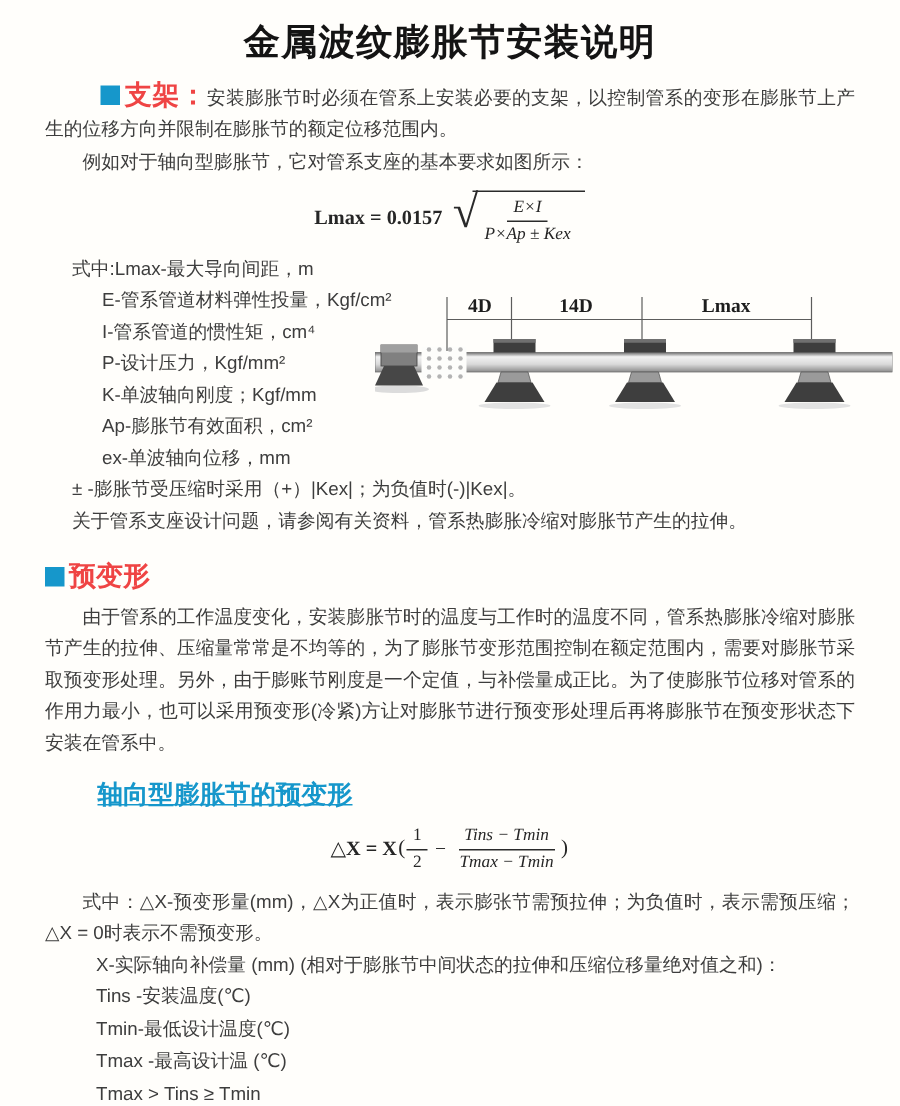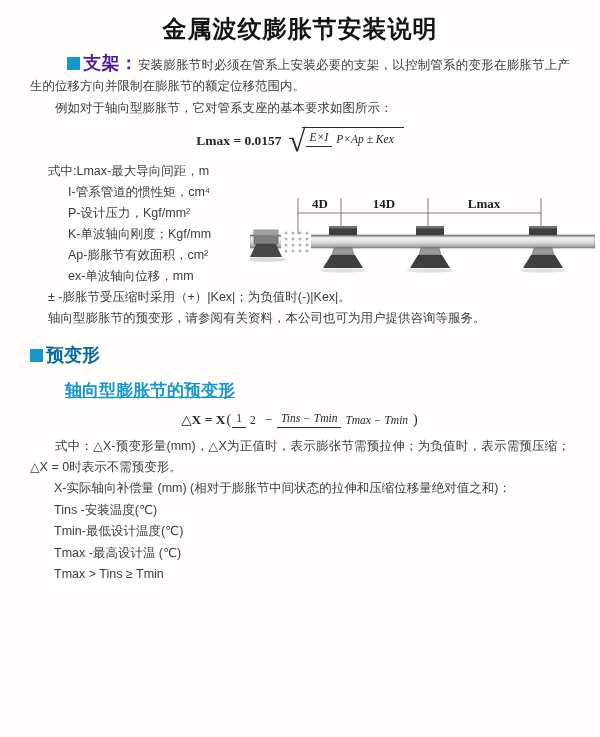--- a/index.html
+++ b/index.html
@@ -9,51 +9,51 @@
     font-family:"Liberation Sans","DejaVu Sans",sans-serif;
     font-size:12.5px;
   }
   .content { padding:0 30px; }
 
   h1.title { font-size:24px; line-height:32px; text-align:center; margin:13px 0 9px;
              color:#141414; font-weight:700; letter-spacing:1px; }
 
   .bullet { display:inline-block; width:13px; height:13px; background:#1697cb;
             margin-right:3px; vertical-align:-1px; }
-  .sec-head-inline { font-size:18px; font-weight:700; color:#4c1d95; line-height:1; }
+  .sec-head-inline { font-size:18px; font-weight:700; color:#ef4444; line-height:1; }
 
   p { margin:0; }
   .lead { line-height:21px; text-align:justify; text-indent:37px; }
   .example { line-height:21px; text-indent:2em; margin-top:1px; }
 
   .formula { display:flex; justify-content:center; align-items:center;
              font-family:"Liberation Serif","DejaVu Serif",serif; color:#262626; }
   .f1 { margin:7px 0 5px; }
   .f-lhs { font-weight:700; font-size:13.5px; }
   .sqrt { display:flex; align-items:flex-start; margin-left:7px; }
   .rad-glyph { font-size:31px; line-height:30px; font-weight:400; color:#2a2a2a; }
   .radicand { border-top:1.6px solid #2a2a2a; padding:2px 6px 0 4px; margin-left:-4px; margin-top:1px; }
-  .frac { display:inline-flex; flex-direction:row; align-items:center;
+  .frac { display:inline-flex; flex-direction:column; align-items:center;
           font-size:11.5px; font-style:italic; line-height:1.3; }
   .frac .num { border-bottom:1px solid #2a2a2a; padding:0 4px 1px; }
   .frac .den { padding:1px 4px 0; }
   .frac.upright { font-style:normal; }
 
   .varlist { line-height:21px; }
   .varlist .v { margin-left:38px; }
   .varlist .v.first { margin-left:18px; }
   .note { line-height:21px; margin-left:18px; }
 
-  h2.section { font-size:18px; color:#0369a1; margin:14px 0 5px; font-weight:700; }
+  h2.section { font-size:18px; color:#ef4444; margin:14px 0 5px; font-weight:700; }
   .para { line-height:21px; text-align:justify; text-indent:2em; }
   h3.sub { font-size:17px; color:#1697cb; margin:12px 0 6px 35px; font-weight:700;text-decoration:underline; }
 
   .f2 { margin:9px 0 8px; } .mid { margin:0 5px; font-size:13px; }
   .paren { font-size:14px; margin:0 1px; }
-  .lines .l { margin-left:24px; line-height:21.5px; }
+  .lines .l { margin-left:34px; line-height:21.5px; }
 
   svg.diagram { position:absolute; left:250px; top:190px; width:345px; height:100px; }
   svg text { font-family:"Liberation Serif","DejaVu Serif",serif; font-weight:700;
              font-size:13px; fill:#1d1d1d; }
 </style>
 </head>
 <body>
 
 <div class="page">
   <div class="content">
@@ -72,32 +72,34 @@
           <span class="frac">
             <span class="num">E×I</span>
             <span class="den">P×Ap ± Kex</span>
           </span>
         </span>
       </span>
     </div>
 
     <div class="varlist">
       <div class="v first">式中:Lmax-最大导向间距，m</div>
+      <div class="v">E-管系管道材料弹性投量，Kgf/cm²</div>
       <div class="v">I-管系管道的惯性矩，cm⁴</div>
       <div class="v">P-设计压力，Kgf/mm²</div>
       <div class="v">K-单波轴向刚度；Kgf/mm</div>
       <div class="v">Ap-膨胀节有效面积，cm²</div>
       <div class="v">ex-单波轴向位移，mm</div>
     </div>
 
     <p class="note">± -膨胀节受压缩时采用（+）|Kex|；为负值时(-)|Kex|。</p>
-    <p class="note">轴向型膨胀节的预变形，请参阅有关资料，本公司也可为用户提供咨询等服务。</p>
+    <p class="note">关于管系支座设计问题，请参阅有关资料，管系热膨胀冷缩对膨胀节产生的拉伸。</p>
 
     <h2 class="section"><span class="bullet"></span><span>预变形</span></h2>
 
+    <p class="para">由于管系的工作温度变化，安装膨胀节时的温度与工作时的温度不同，管系热膨胀冷缩对膨胀节产生的拉伸、压缩量常常是不均等的，为了膨胀节变形范围控制在额定范围内，需要对膨胀节采取预变形处理。另外，由于膨账节刚度是一个定值，与补偿量成正比。为了使膨胀节位移对管系的作用力最小，也可以采用预变形(冷紧)方让对膨胀节进行预变形处理后再将膨胀节在预变形状态下安装在管系中。</p>
 
     <h3 class="sub">轴向型膨胀节的预变形</h3>
 
     <div class="formula f2">
       <span class="f-lhs">△X = X</span>
       <span class="paren">(</span>
       <span class="frac upright">
         <span class="num">1</span>
         <span class="den">2</span>
       </span>

